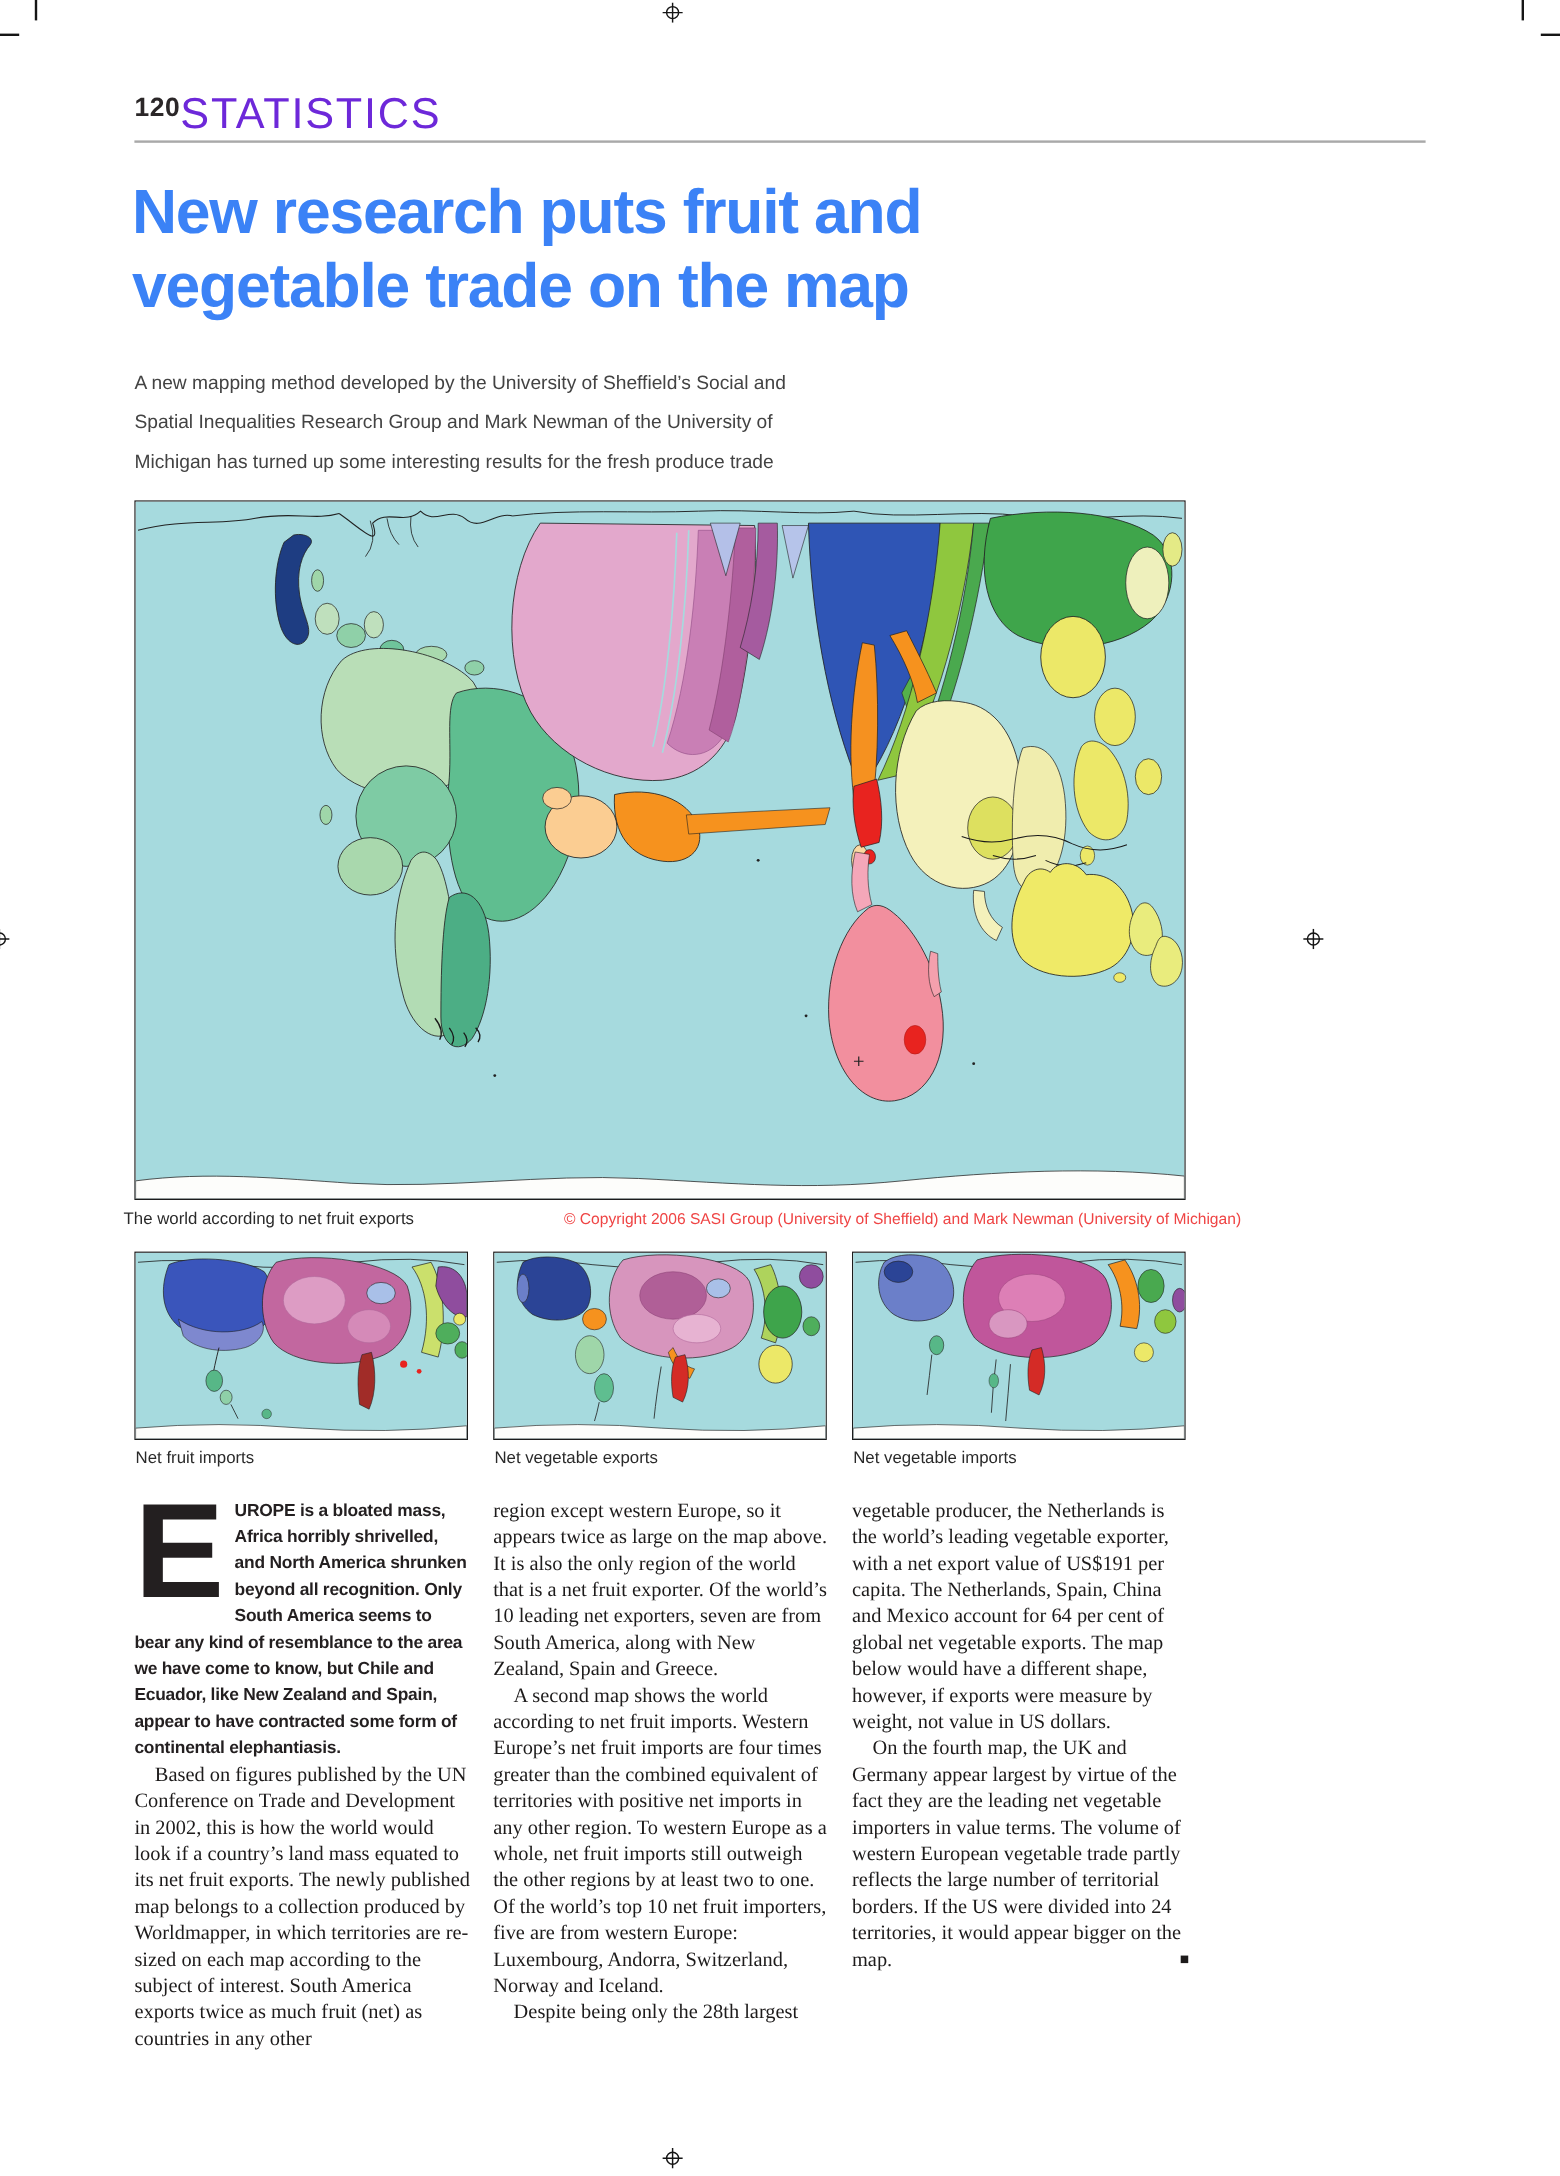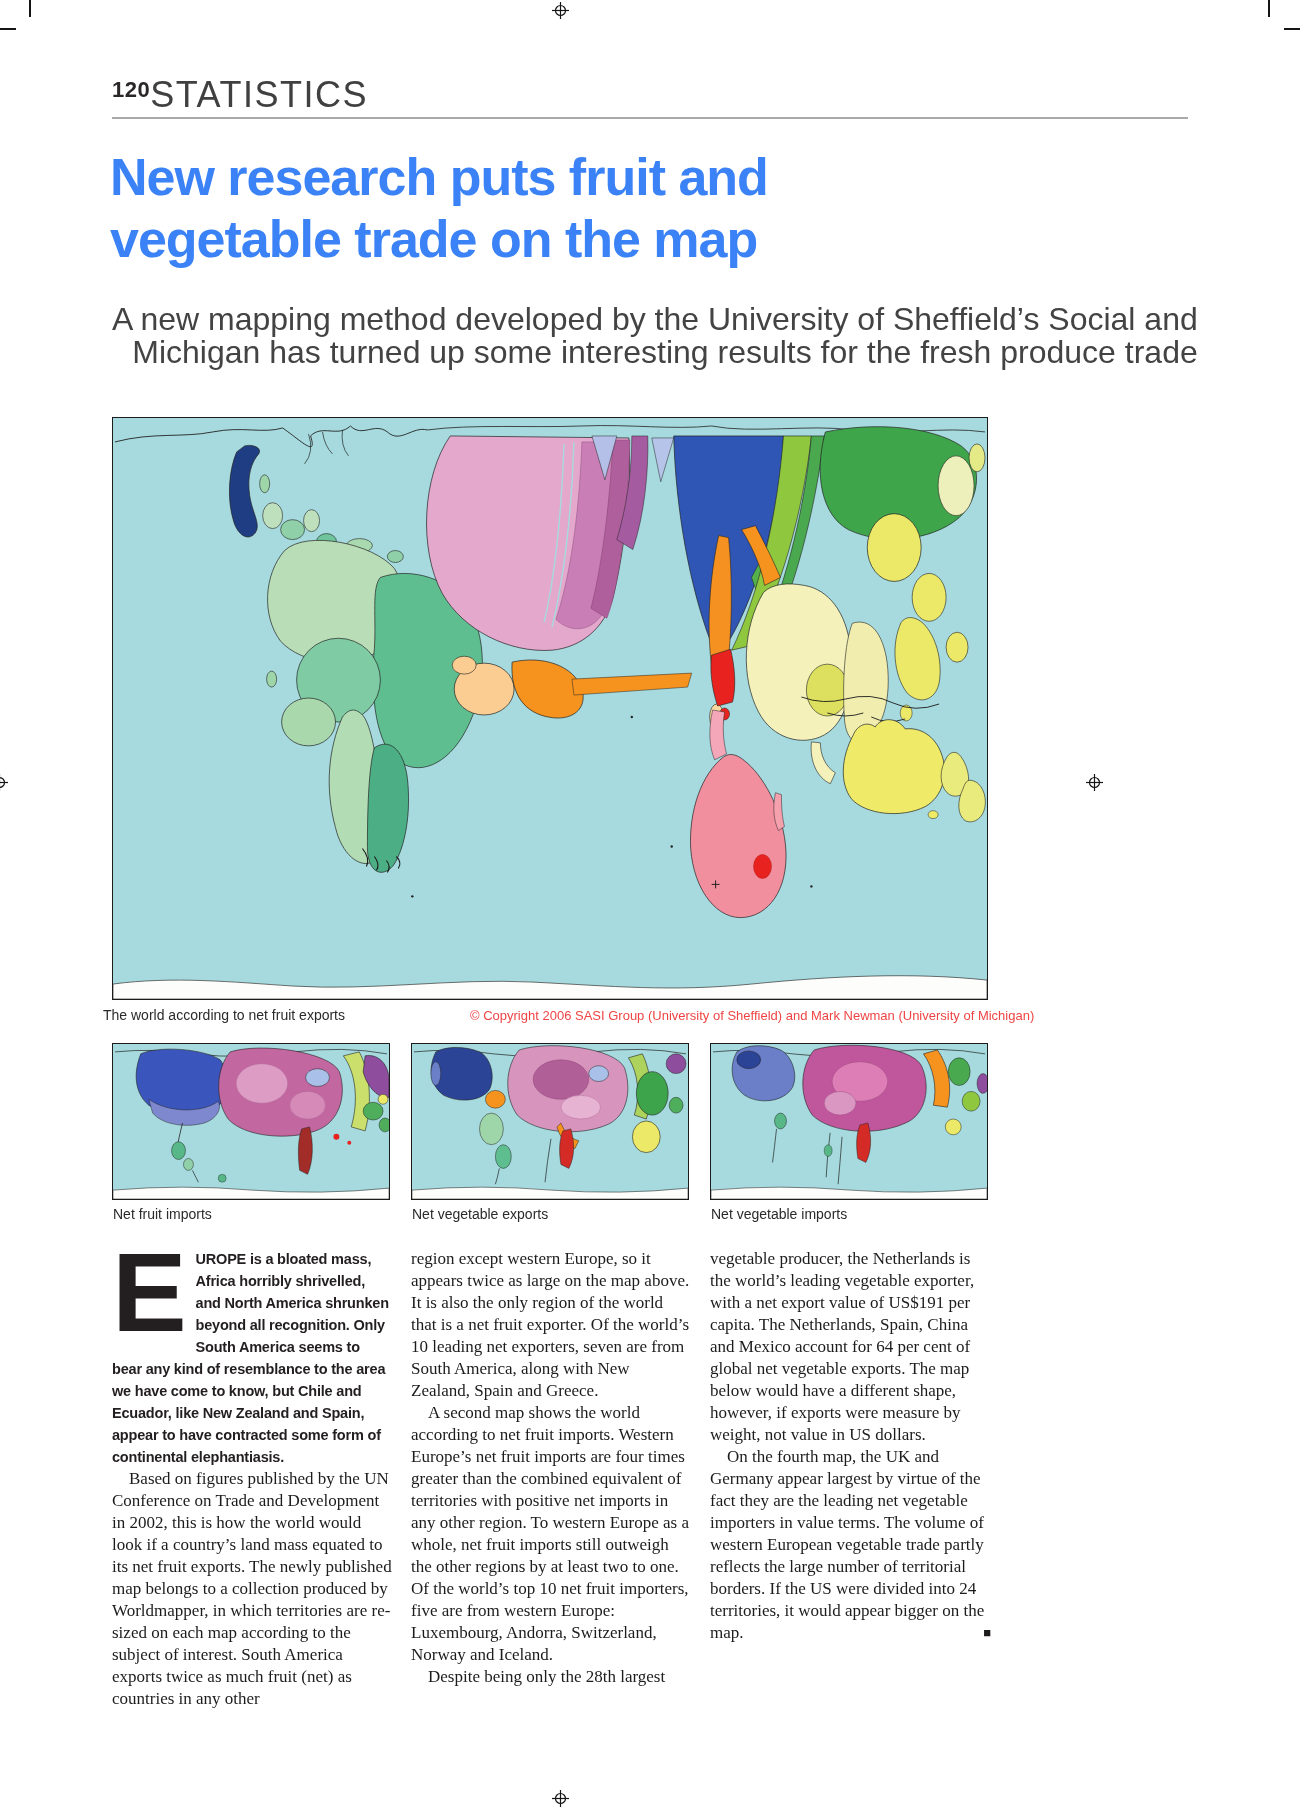--- a/index.html
+++ b/index.html
@@ -5,26 +5,26 @@
   html,body{margin:0;padding:0;background:#fff;}
   .page{position:relative;width:1300px;height:1813px;background:#ffffff;overflow:hidden;
         font-family:"Liberation Sans",sans-serif;color:#231f20;}
   
   .cropmark{position:absolute;background:#151515;}
   .reg{position:absolute;}
   .reg line,.reg circle{stroke:#151515;stroke-width:1.2;fill:none;}
   
   .folio{position:absolute;left:112px;top:74px;display:flex;align-items:flex-start;}
   .folio-num{font-size:22px;font-weight:bold;color:#2b2728;letter-spacing:0.5px;margin-top:3px;}
-  .section-title{font-size:36px;color:#404040;letter-spacing:1.5px;font-weight:400;}
+  .section-title{font-size:36px;color:#6d28d9;letter-spacing:1.5px;font-weight:400;}
   .header-rule{position:absolute;left:112px;top:117px;width:1076px;height:2px;background:#a9a9a9;}
   
   .headline{position:absolute;left:110px;top:146px;font-size:52px;line-height:62px;
             font-weight:bold;color:#3b82f6;letter-spacing:-1px;}
-  .standfirst{position:absolute;left:112px;top:303px;font-size:32px;line-height:33px;color:#434343;text-align:right;}
+  .standfirst{position:absolute;left:112px;top:303px;font-size:16px;line-height:33px;color:#434343;}
   .standfirst div{white-space:nowrap;}
   
   .mainmap{position:absolute;left:112px;top:417px;width:876px;height:583px;
            border:1px solid #1c1c1c;box-sizing:border-box;}
   .mainmap svg,.smallmap svg{display:block;width:100%;height:100%;}
   .map-caption{position:absolute;top:1007px;font-size:14px;color:#2a2a2a;}
   .credit{position:absolute;left:470px;top:1008px;font-size:13px;color:#ef4444;}
   .smallmap{position:absolute;top:1043px;width:278px;height:157px;
             border:1px solid #1c1c1c;box-sizing:border-box;}
   .small-caption{position:absolute;top:1206px;font-size:14px;color:#2a2a2a;}
@@ -81,20 +81,21 @@
   </div>
   <div class="header-rule"></div>
 
   <h1 class="headline" style="margin:0;">
     <div>New research puts fruit and</div>
     <div>vegetable trade on the map</div>
   </h1>
 
   <div class="standfirst">
     <div>A new mapping method developed by the University of Sheffield’s Social and</div>
+    <div>Spatial Inequalities Research Group and Mark Newman of the University of</div>
     <div>Michigan has turned up some interesting results for the fresh produce trade</div>
   </div>
 
   <figure class="mainmap" style="margin:0;">
     <svg viewBox="0 0 876 583" preserveAspectRatio="none">
       <rect width="876" height="583" fill="#a6dade"></rect>
       <path d="M0,583 L0,568 C60,560 120,566 180,570 C260,575 340,562 420,566 C500,570 560,576 640,568 C720,560 800,556 876,564 L876,583 Z" fill="#fdfdfb" stroke="#333" stroke-width="0.7"></path>
       <path d="M2,24 C40,14 70,20 100,14 C130,8 150,16 170,10" fill="none" stroke="#222" stroke-width="0.9"></path>
       <path d="M170,10 C190,24 205,40 198,18 C210,6 225,20 238,8 C250,20 262,4 275,14 C288,26 300,8 315,12" fill="none" stroke="#222" stroke-width="0.9"></path>
       <path d="M315,12 C360,6 420,10 470,8 C520,6 560,12 600,8" fill="none" stroke="#222" stroke-width="0.8"></path>

